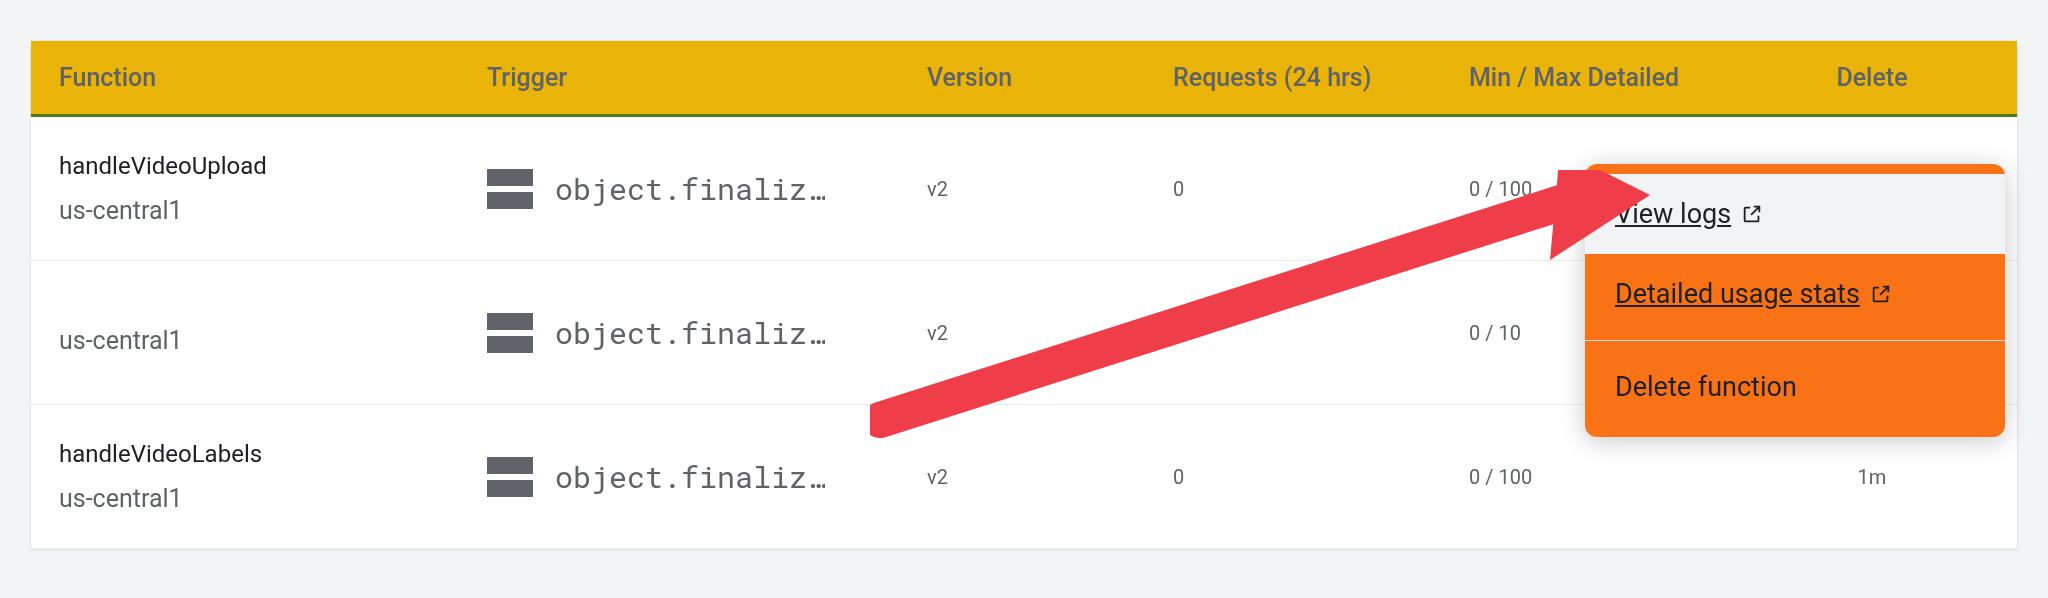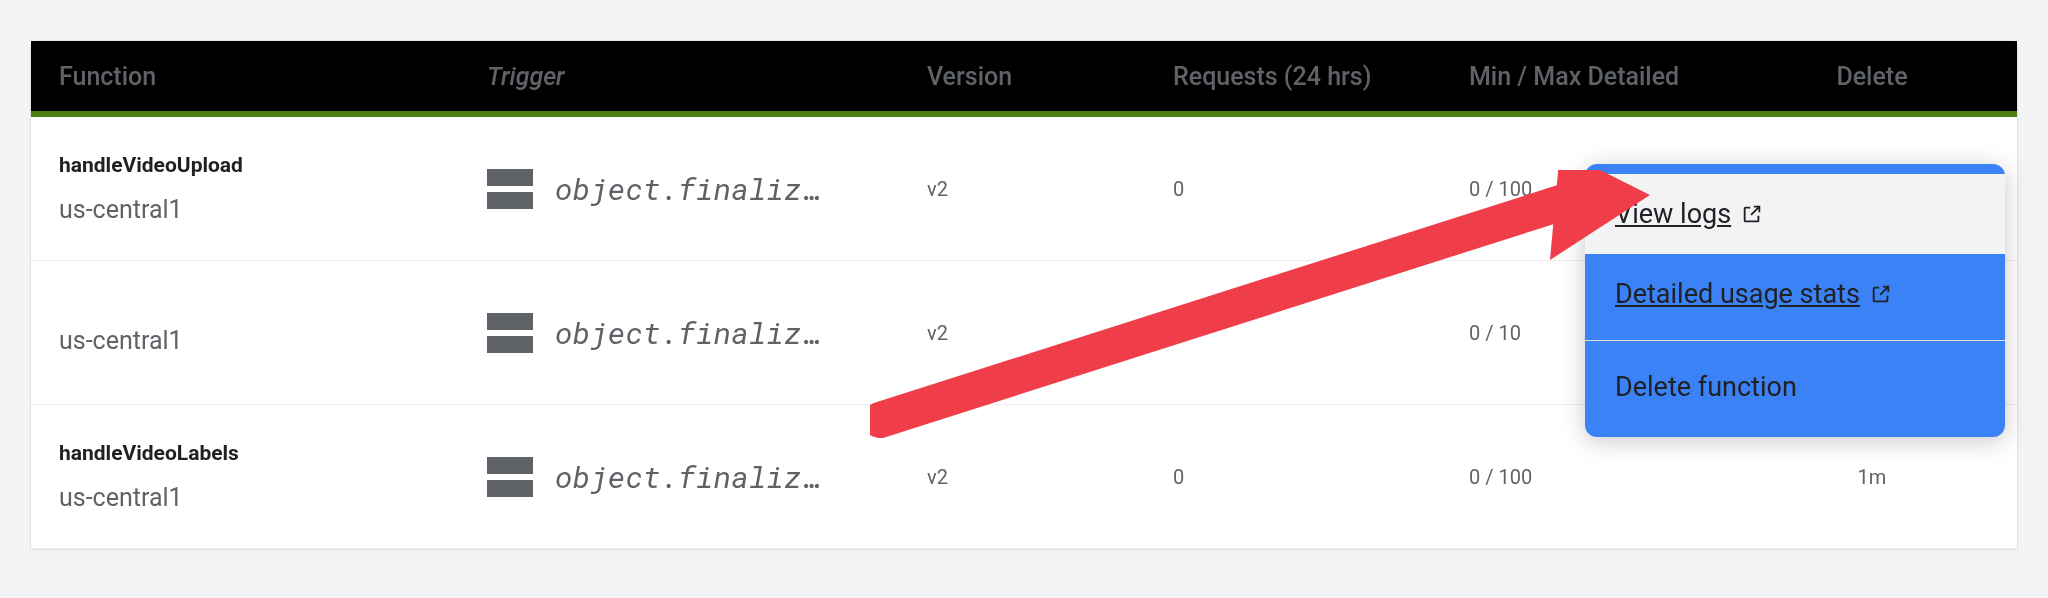--- a/index.html
+++ b/index.html
@@ -20,60 +20,60 @@
     overflow: visible;
   }
 
   .thead, .row {
     display: flex;
     align-items: center;
     padding: 0 28px;
   }
   .thead {
     height: 76px;
-    border-bottom: 6px solid #4d7c0f;
+    border-bottom: 3px solid #4d7c0f;
     color: #5f6368;
     font-size: 25px;
     font-weight: 500;
-    background: #000000;
+    background: #eab308;
   }
   .row {
     height: 144px;
     border-bottom: 1px solid #ececec;
   }
 
   .col-function { flex: 0 0 428px; }
-  .col-trigger  { flex: 0 0 440px; display:flex; align-items:center; gap:22px;font-style:italic; }
+  .col-trigger  { flex: 0 0 440px; display:flex; align-items:center; gap:22px; }
   .col-version  { flex: 0 0 246px; }
   .col-requests { flex: 0 0 296px; }
   .col-instances{ flex: 0 0 286px; }
   .col-timeout  { flex: 1 1 auto; text-align:center; }
 
-  .fn-name  { font-size: 21px; font-weight: 700; color: #202124; line-height: 1.2; }
+  .fn-name  { font-size: 24px; font-weight: 400; color: #202124; line-height: 1.2; }
   .fn-region{ font-size: 25px; color: #5f6368; margin-top: 16px; }
 
   .trigger-text {
     font-family: "Roboto Mono", Menlo, Consolas, monospace;
     font-size: 30px;
     color: #5f6368;
     white-space: nowrap;
     overflow: hidden;
   }
   .cell-text { font-size: 20px; color: #5f6368; }
 
   .server-icon { width: 46px; height: 40px; flex: 0 0 46px; }
   .server-icon rect { fill: #5f6368; }
 
   
   .menu {
     position: absolute;
     top: 164px;
     left: 1585px;
     width: 420px;
-    background: #3b82f6;
+    background: #f97316;
     border-radius: 12px;
     box-shadow: 0 4px 24px rgba(0,0,0,.22);
     padding: 10px 0;
   }
   .menu-item {
     display: flex;
     align-items: center;
     gap: 10px;
     padding: 24px 30px;
     font-size: 27px;

